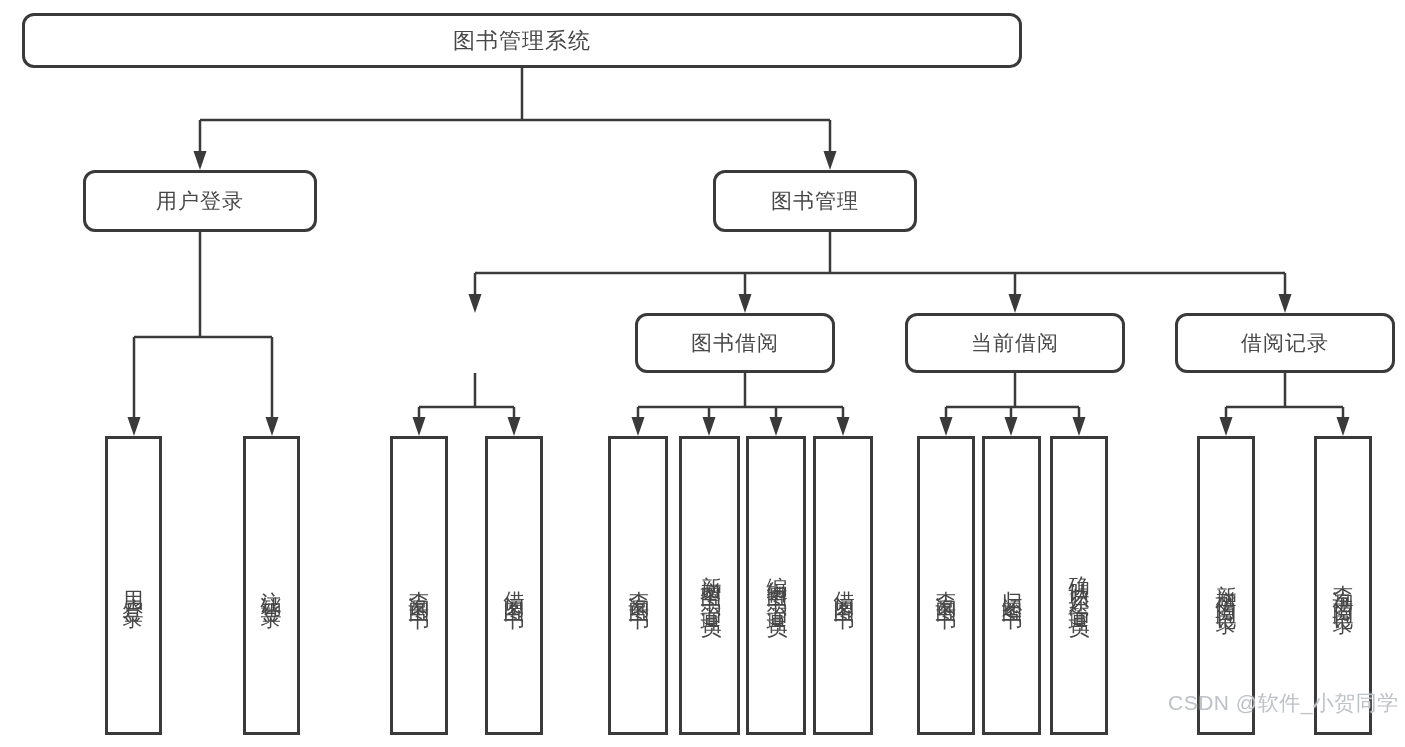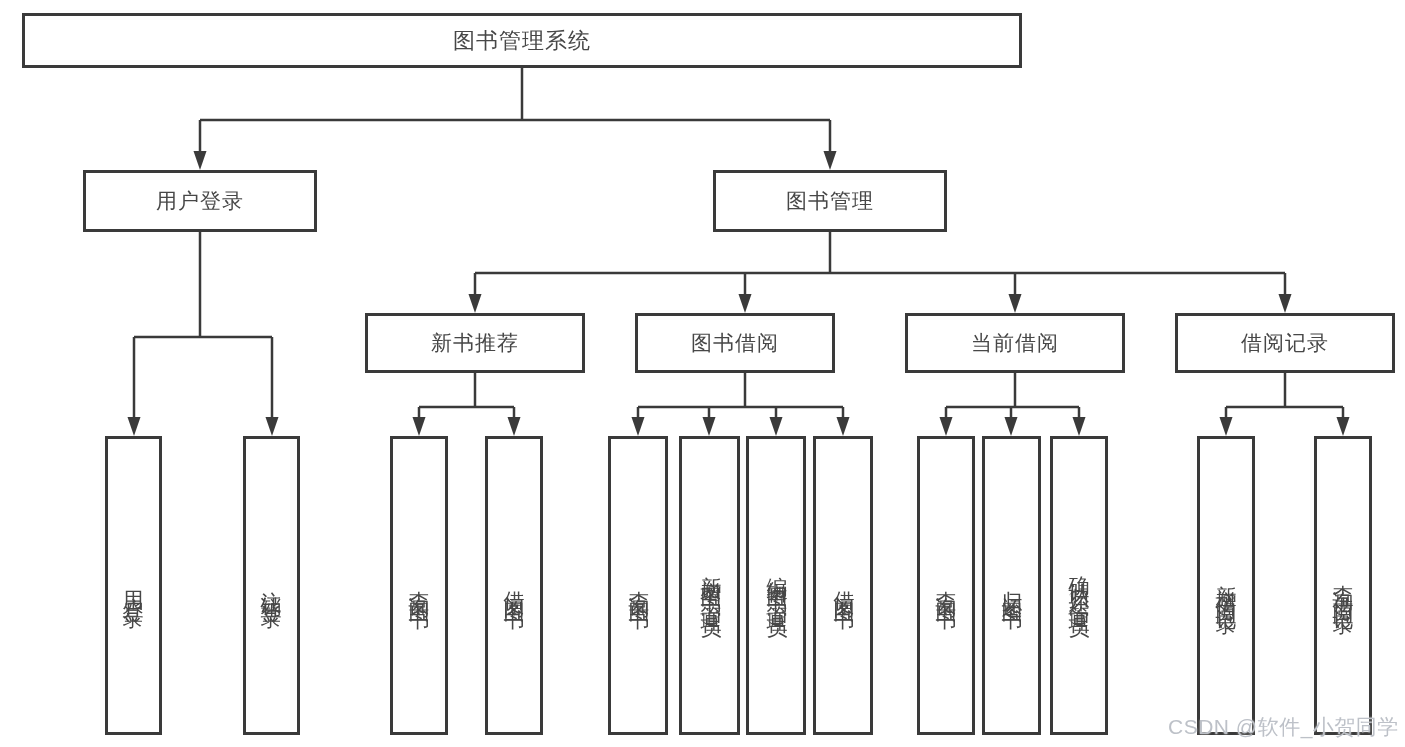--- a/index.html
+++ b/index.html
@@ -18,33 +18,34 @@
     border: 3px solid #3a3a3a;
     color: #474747;
     z-index: 1;
   }
   .hnode {
     display: flex;
     align-items: center;
     justify-content: center;
     font-size: 21px;
     letter-spacing: 1px;
+    border-radius: 12px;
   }
   .root { font-size: 22px; }
   .leaf {
     writing-mode: vertical-rl;
     text-align: center;
     font-size: 21px;
     letter-spacing: 6px;
     line-height: 51px;
     overflow: hidden;
   }
   #watermark {
     position: absolute;
-    left: 1168px; top: 713px;
+    left: 1168px; top: 689px;
     z-index: 5;
     font-size: 21px;
     color: #bdc1c8;
     letter-spacing: 0.5px;
     text-shadow: 0 0 2px rgba(255,255,255,0.9);
     white-space: nowrap;
   }
 </style>
 </head>
 <body>
@@ -113,23 +114,22 @@
       <polygon points="1004.5,417 1017.5,417 1011,436"></polygon>
       <polygon points="1072.5,417 1085.5,417 1079,436"></polygon>
       <polygon points="1219.5,417 1232.5,417 1226,436"></polygon>
       <polygon points="1336.5,417 1349.5,417 1343,436"></polygon>
     </g>
   </svg>
 
   <div class="node hnode root" style="left:22px; top:13px; width:1000px; height:55px">图书管理系统</div>
 
   <div class="node hnode" style="left:83px; top:170px; width:234px; height:62px">用户登录</div>
-  <div class="node hnode" style="left:713px; top:170px; width:234px; height:62px">图书管理</div>
+  <div class="node hnode" style="left:713px; top:170px; width:204px; height:62px">图书管理</div>
 
-  <div class="node hnode" style="left:365px; top:313px; width:220px; height:60px">新书推荐</div>
   <div class="node hnode" style="left:635px; top:313px; width:200px; height:60px">图书借阅</div>
   <div class="node hnode" style="left:1175px; top:313px; width:220px; height:60px">借阅记录</div>
   <div class="node hnode" style="left:905px; top:313px; width:220px; height:60px">当前借阅</div>
 
   <div class="node leaf" style="left:105px; top:436px; width:57px; height:299px">用户登录</div>
   <div class="node leaf" style="left:243px; top:436px; width:57px; height:299px">注销登录</div>
 
   <div class="node leaf" style="left:390px; top:436px; width:58px; height:299px">查询图书</div>
   <div class="node leaf" style="left:485px; top:436px; width:58px; height:299px">借阅图书</div>
 

